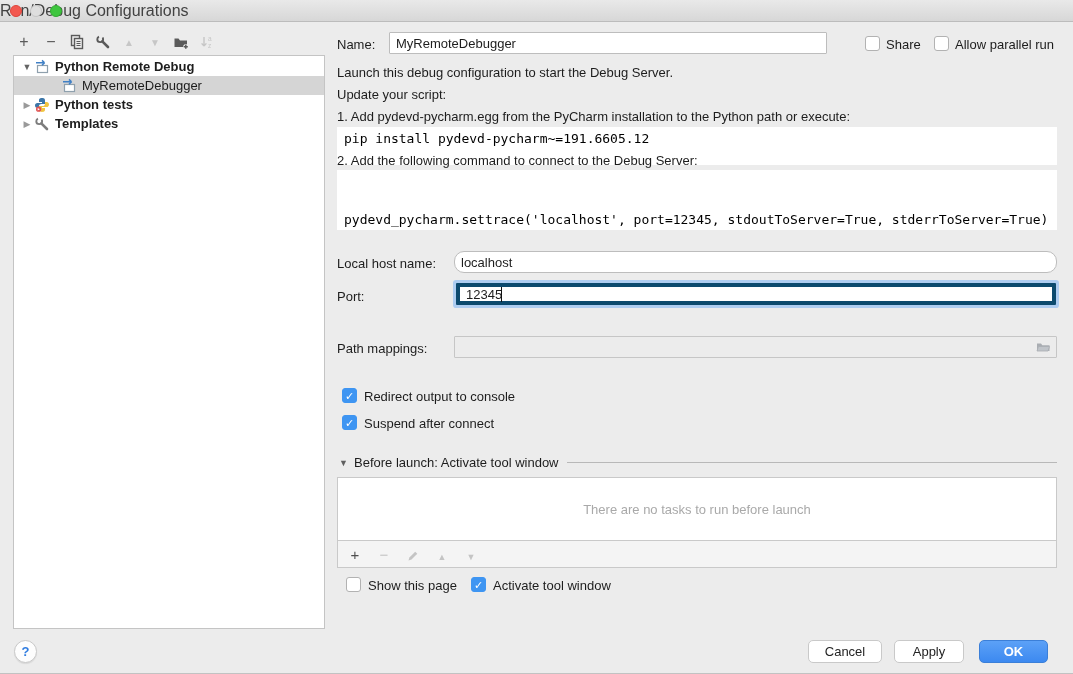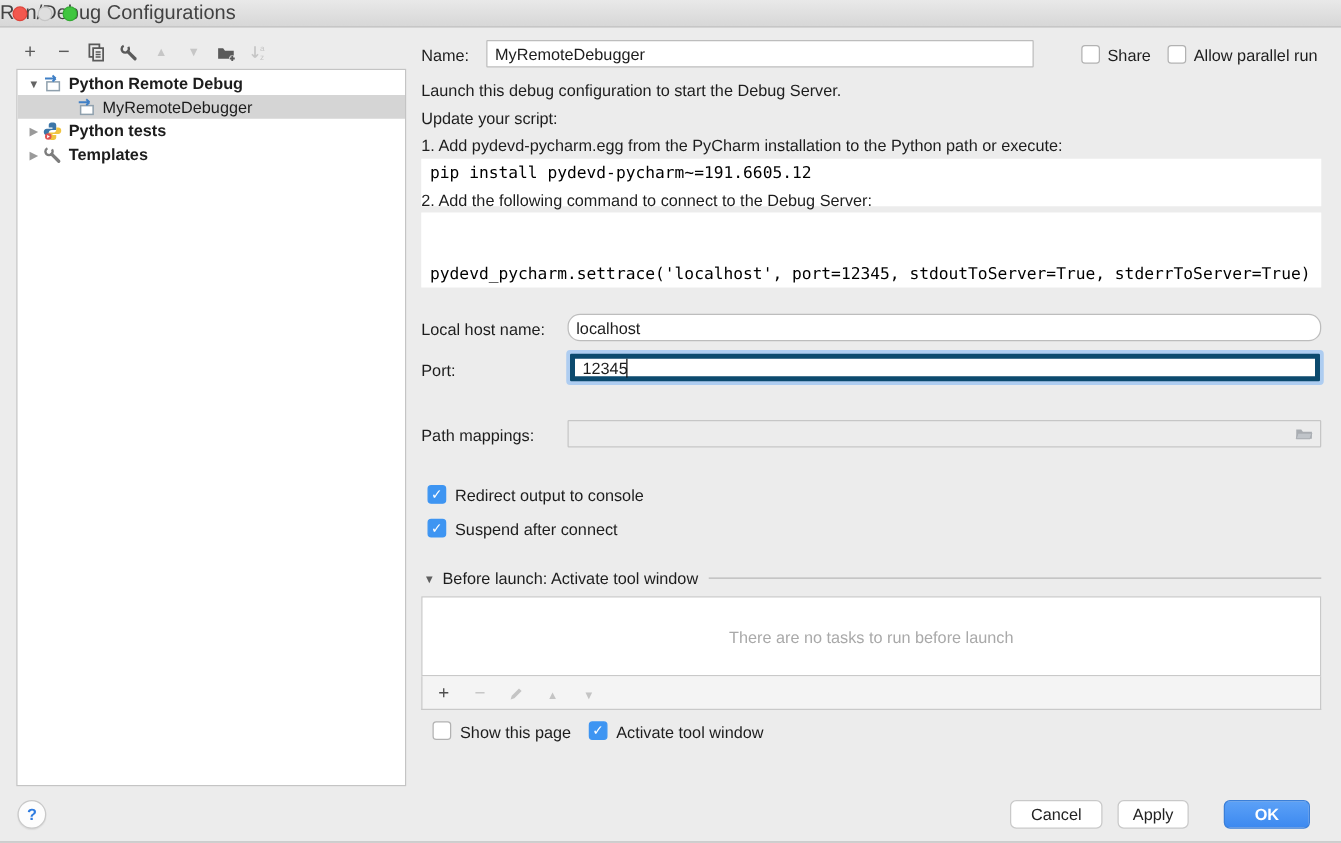--- a/index.html
+++ b/index.html
@@ -238,16 +238,16 @@
     <span class="ic disabled"><span class="tri">▼</span></span>
   </div>
 
   <div class="cb" style="left:346px;top:577px"></div>
   <div class="lbl" style="left:368px;top:578px">Show this page</div>
   <div class="cb checked" style="left:471px;top:577px"><span>✓</span></div>
   <div class="lbl" style="left:493px;top:578px">Activate tool window</div>
 
   <div class="help-btn"><span>?</span></div>
   <div class="btn" style="left:808px;width:74px">Cancel</div>
-  <div class="btn" style="left:894px;width:57px">Apply</div>
+  <div class="btn" style="left:894px;width:70px">Apply</div>
   <div class="btn primary" style="left:979px;width:69px">OK</div>
 
 </div>
 
 </body></html>

